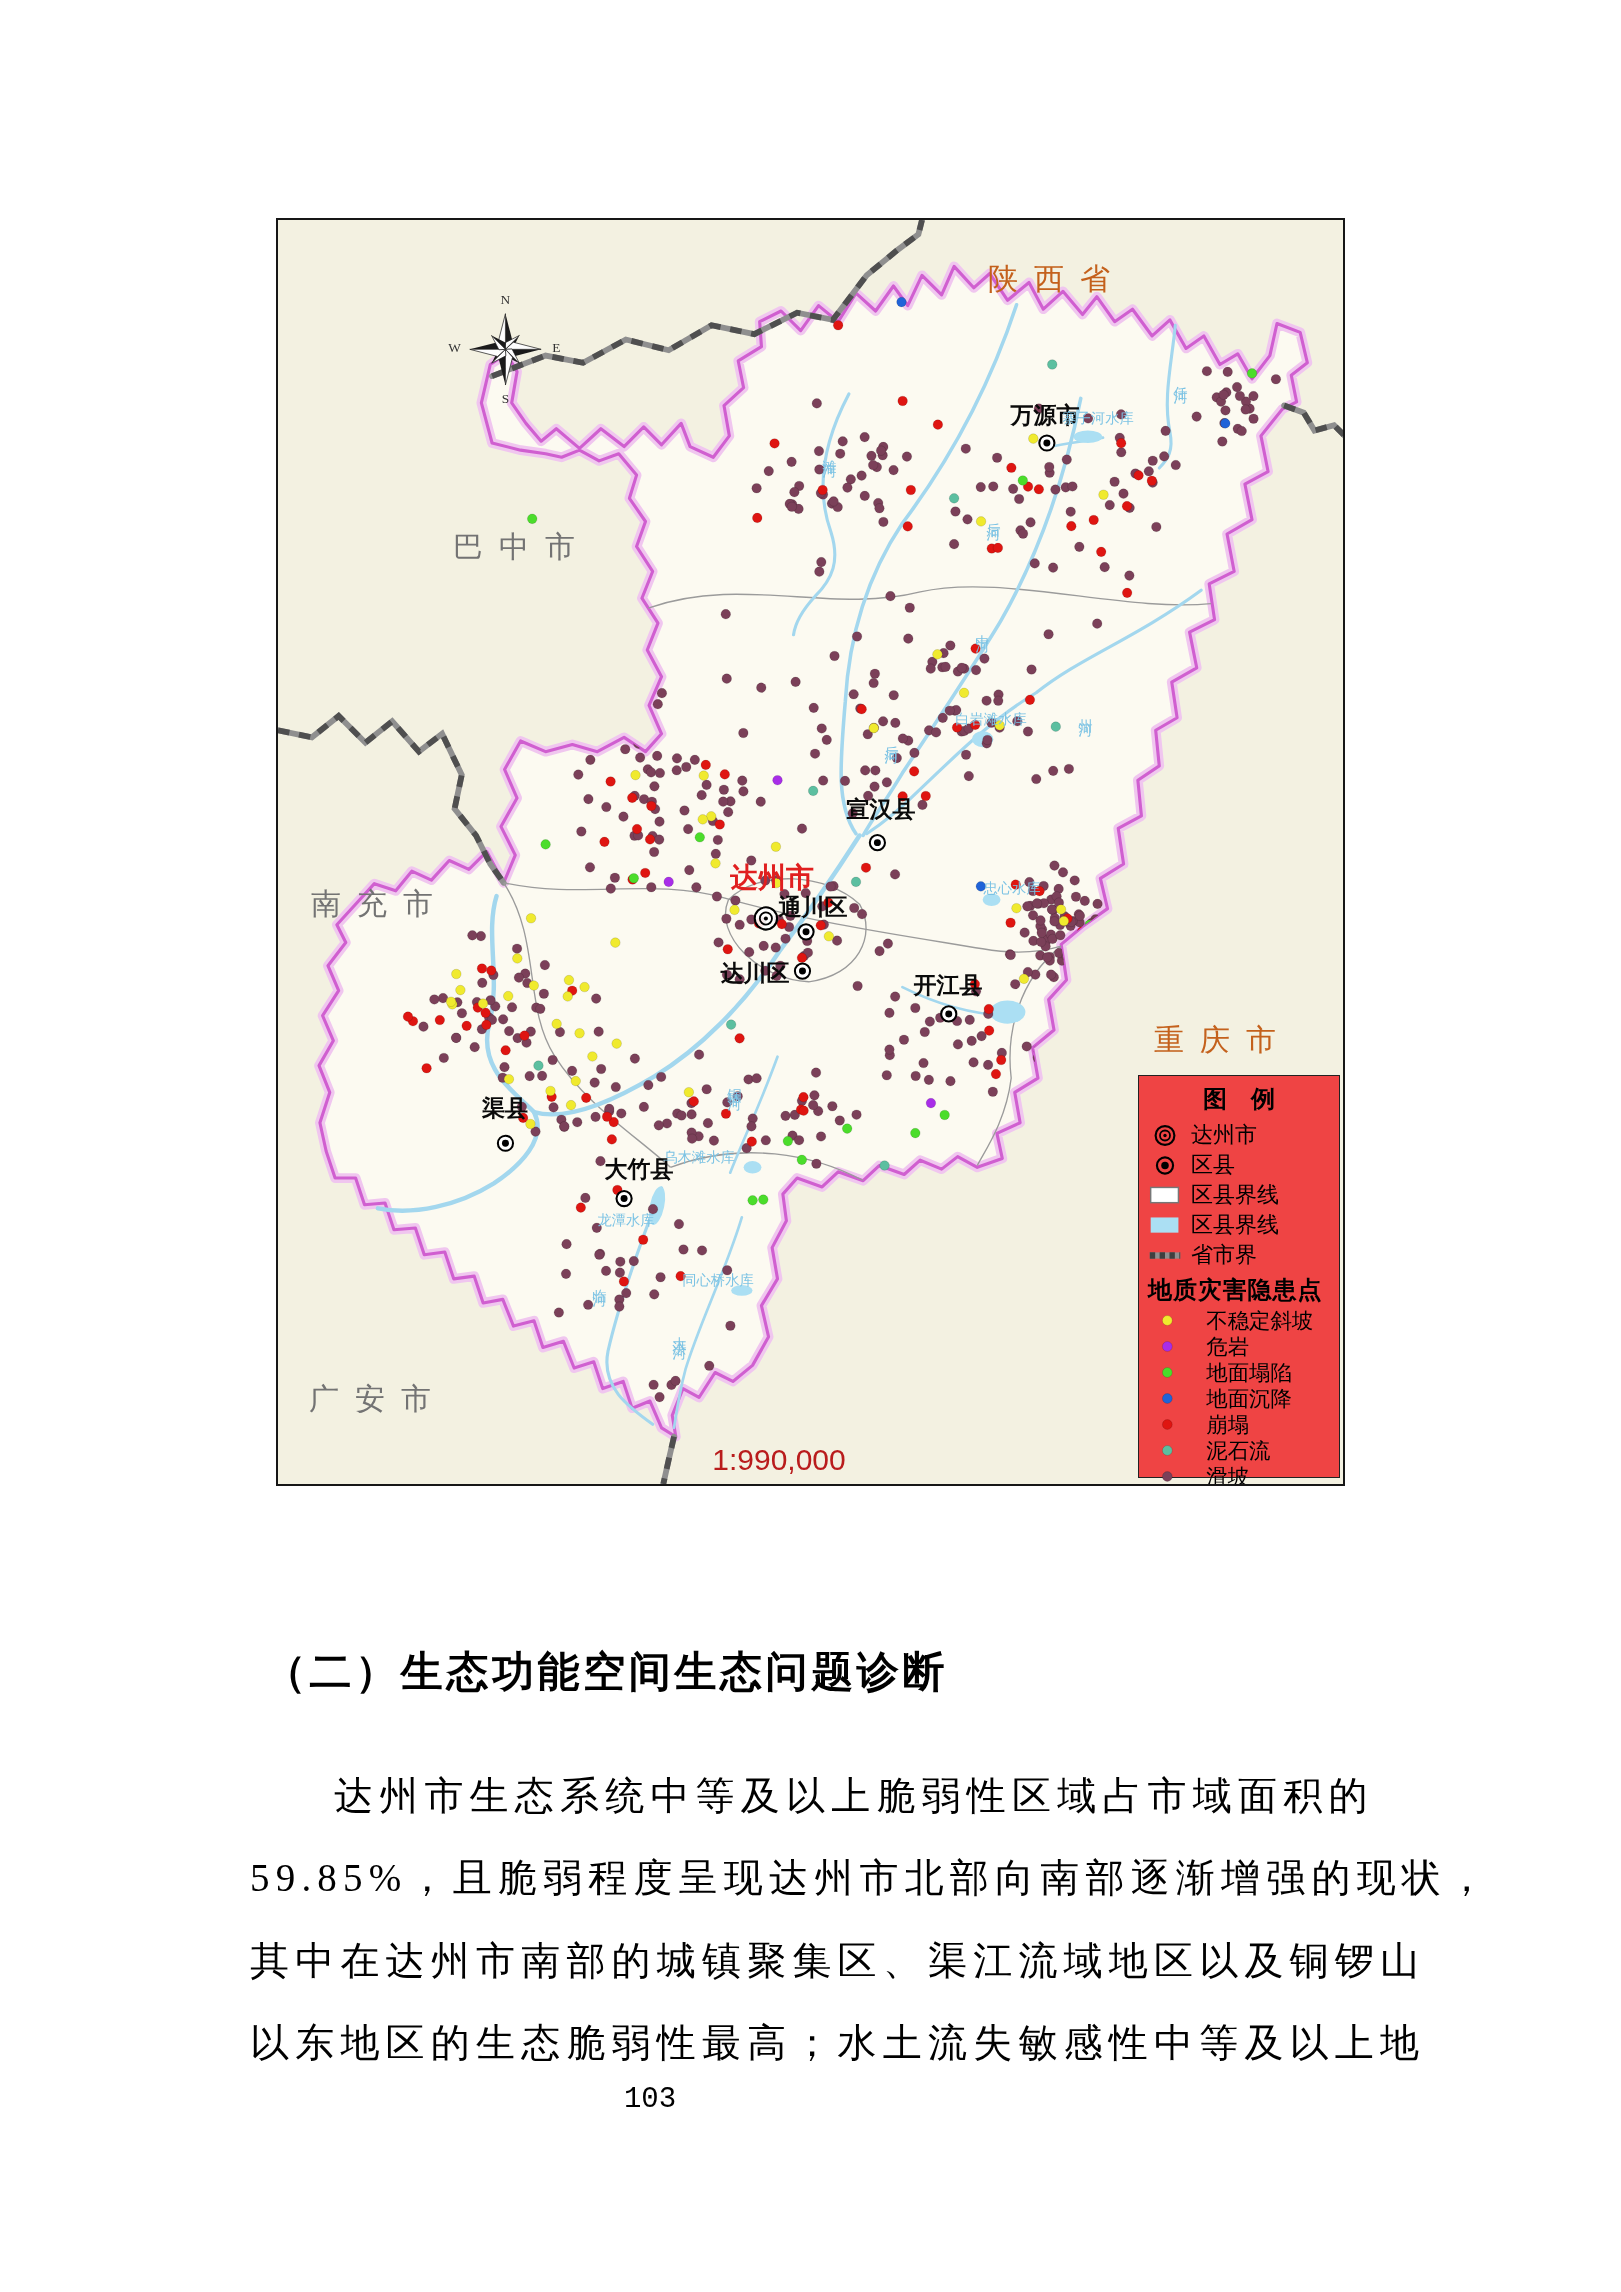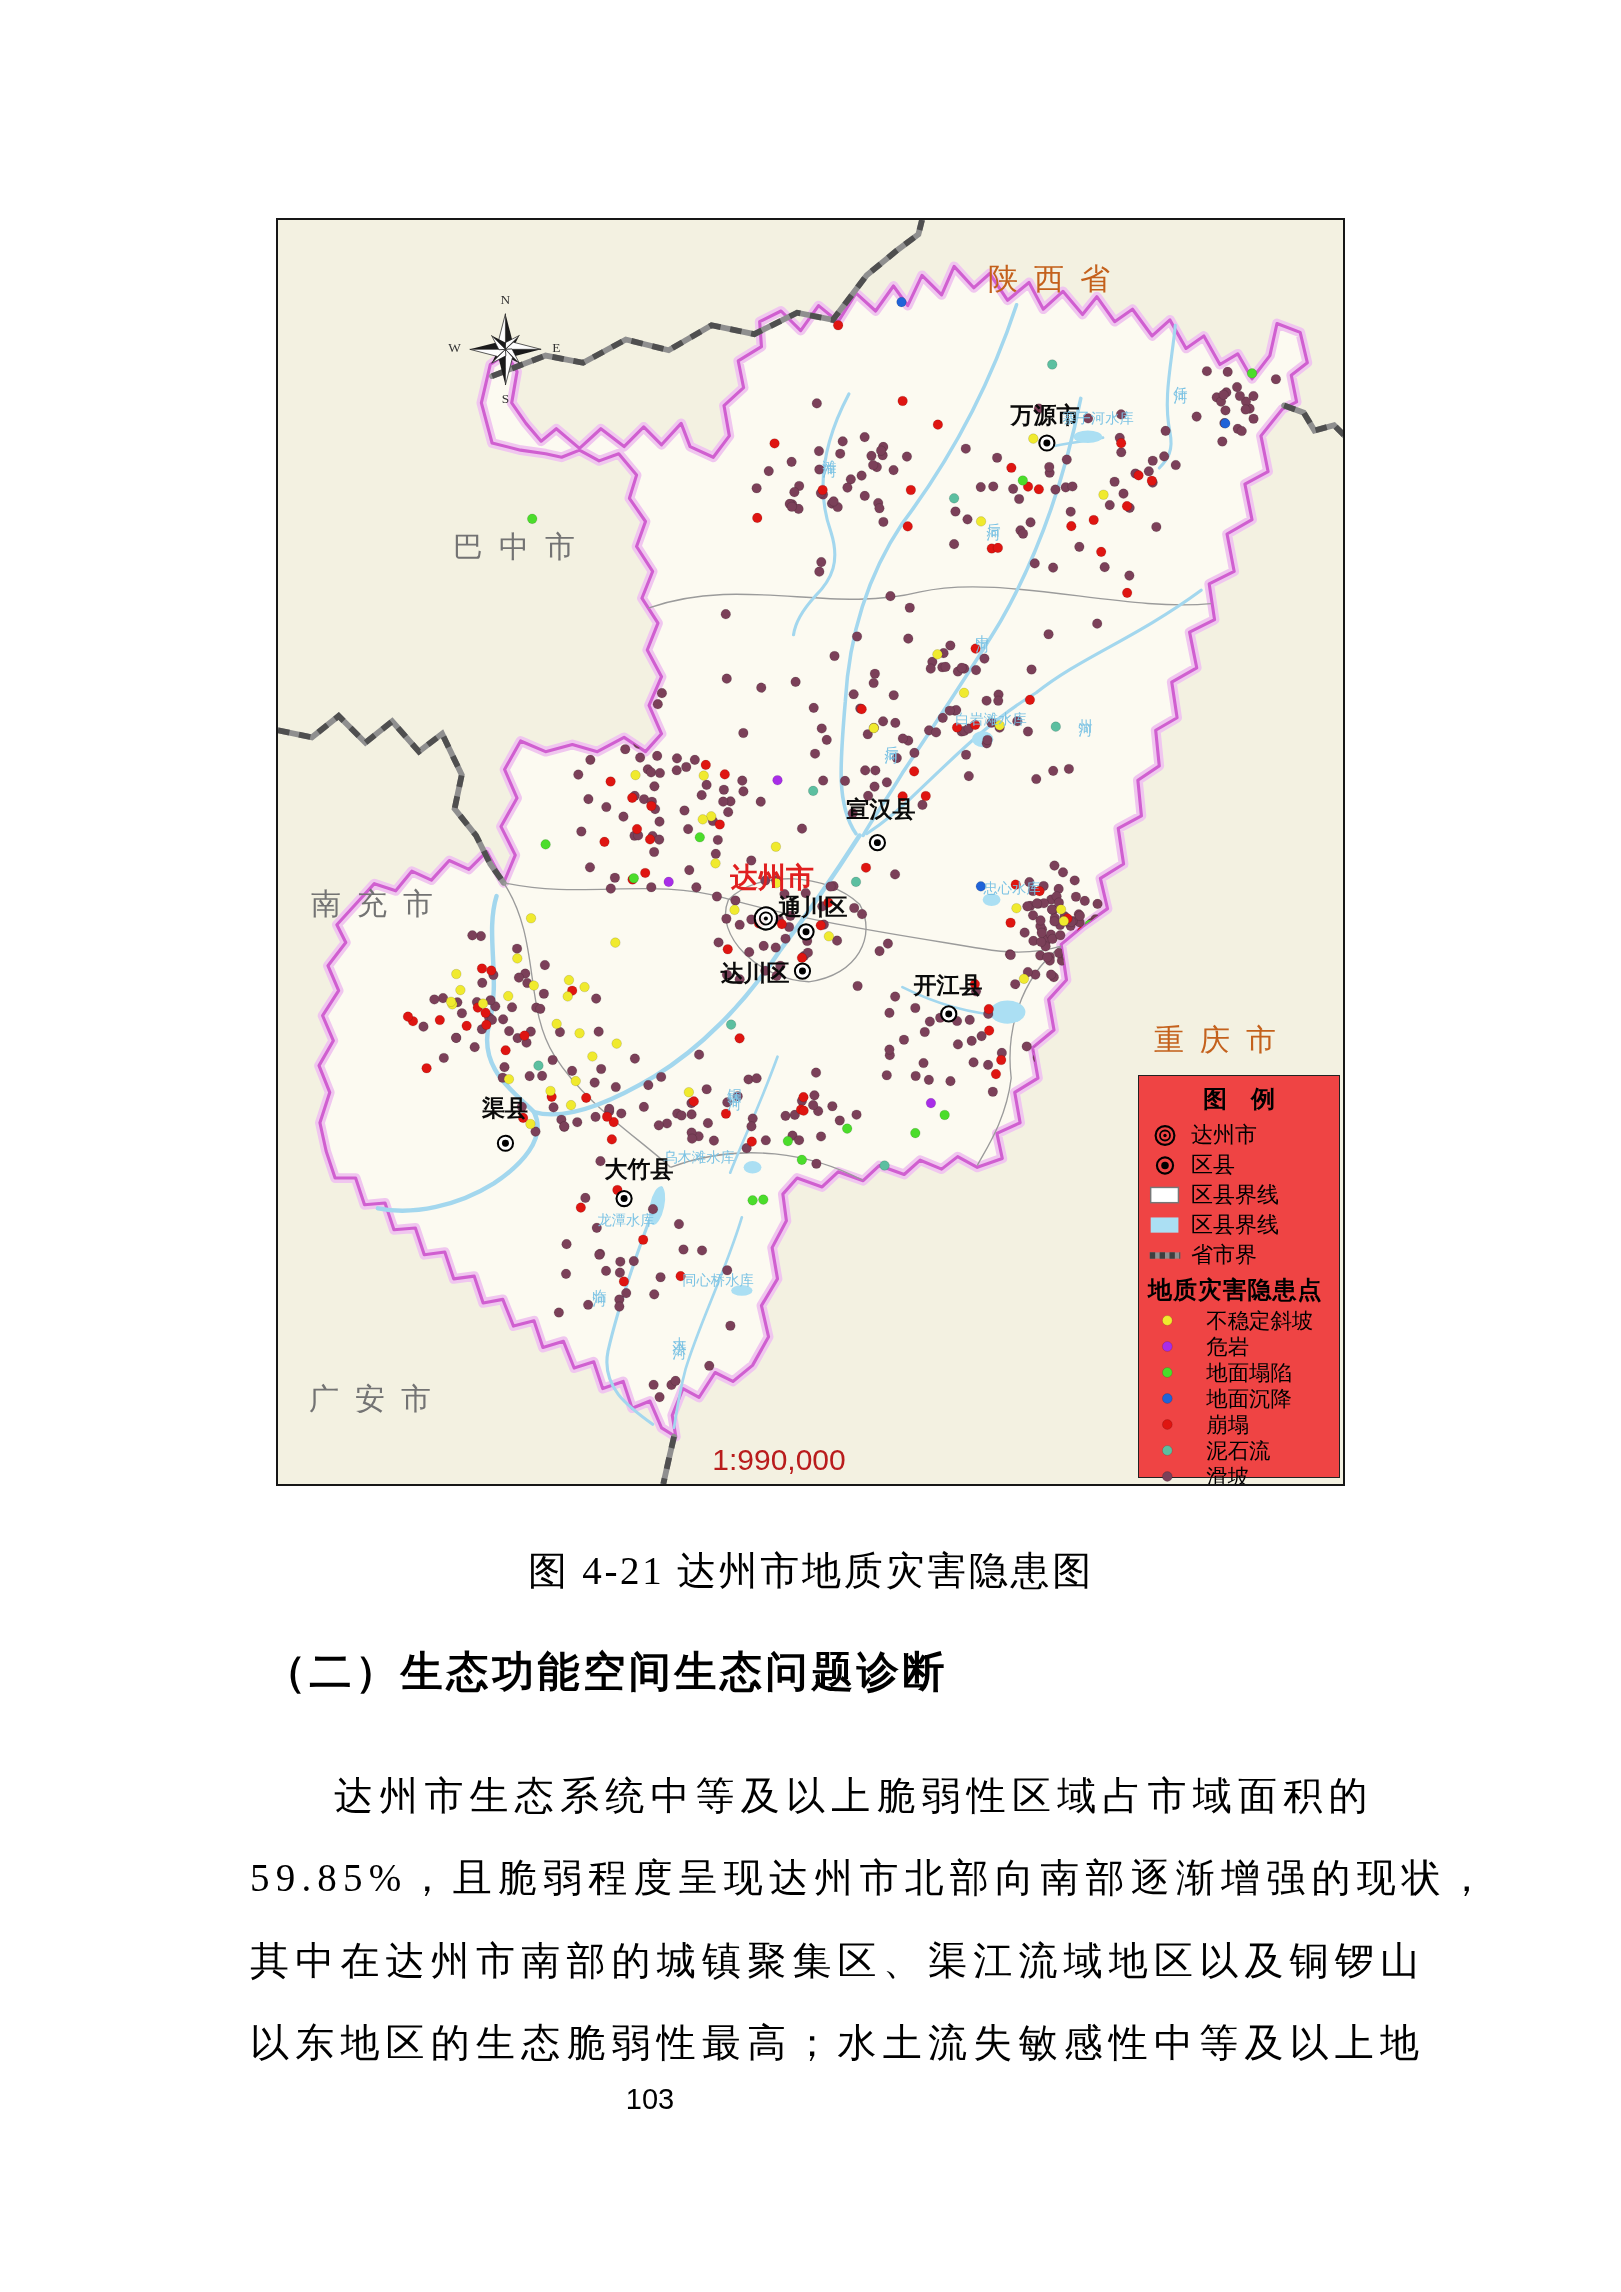--- a/index.html
+++ b/index.html
@@ -37,21 +37,21 @@
   .legend-row.hz .lg-label{font-size:21.4px;}
   
   .caption{position:absolute;left:0;top:1544px;width:1622px;text-align:center;
            font-size:39px;letter-spacing:2.7px;}
   .heading{position:absolute;left:264px;top:1644px;font-size:42px;font-weight:700;
            letter-spacing:3.6px;white-space:nowrap;}
   .body-line{position:absolute;left:250px;width:1185px;font-size:39px;letter-spacing:6.2px;
              white-space:nowrap;}
   .body-line.indent{padding-left:84px;}
   .page-number{position:absolute;left:0;top:2083px;width:1300px;text-align:center;
-               font-size:29px;font-family:Liberation Sans, sans-serif;}
+               font-size:29px;font-family:Liberation Mono, monospace;}
 </style>
 </head>
 <body>
 
 <div class="page">
 
   <div class="map-figure">
     <svg class="base" id="map-svg" viewBox="0 0 1194 1417" preserveAspectRatio="none">
         <defs>
           <clipPath id="dzclip">
@@ -916,21 +916,20 @@
             <svg width="34" height="27" viewBox="0 0 38 30">
               <circle cx="16" cy="15" r="5.5" fill="#7b4059" stroke="rgba(0,0,0,.2)" stroke-width="0.8"></circle>
             </svg>
             <span class="lg-label">滑坡</span>
           </div>
         </div>
     </div>
     <div class="scale-label" id="scale-label" style="left:501px;top:1240px;">1:990,000</div>
   </div>
 
-  <div class="caption">图 4-21 达州市地质灾害隐患图</div>
   <div class="heading">（二）生态功能空间生态问题诊断</div>
   <div id="body-text">
       <div class="body-line indent" style="top: 1769px;">达州市生态系统中等及以上脆弱性区域占市域面积的</div>
       <div class="body-line" style="top: 1851px;">59.85%，且脆弱程度呈现达州市北部向南部逐渐增强的现状，</div>
       <div class="body-line" style="top: 1934px;">其中在达州市南部的城镇聚集区、渠江流域地区以及铜锣山</div>
       <div class="body-line" style="top: 2016px;">以东地区的生态脆弱性最高；水土流失敏感性中等及以上地</div>
     </div>
   <div class="page-number">103</div>
 
 </div>

